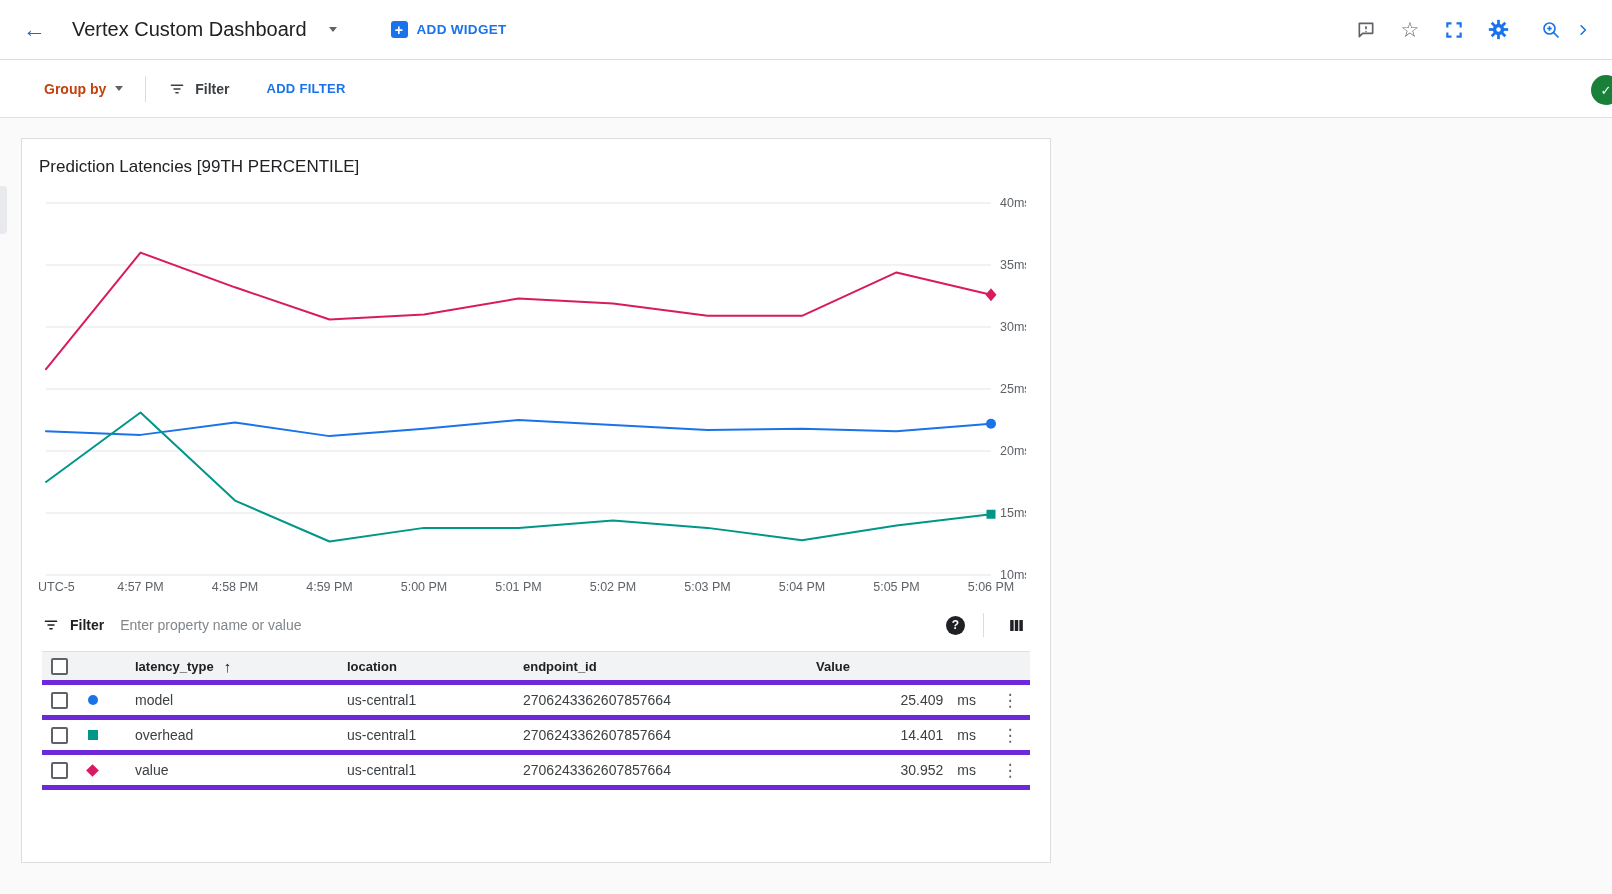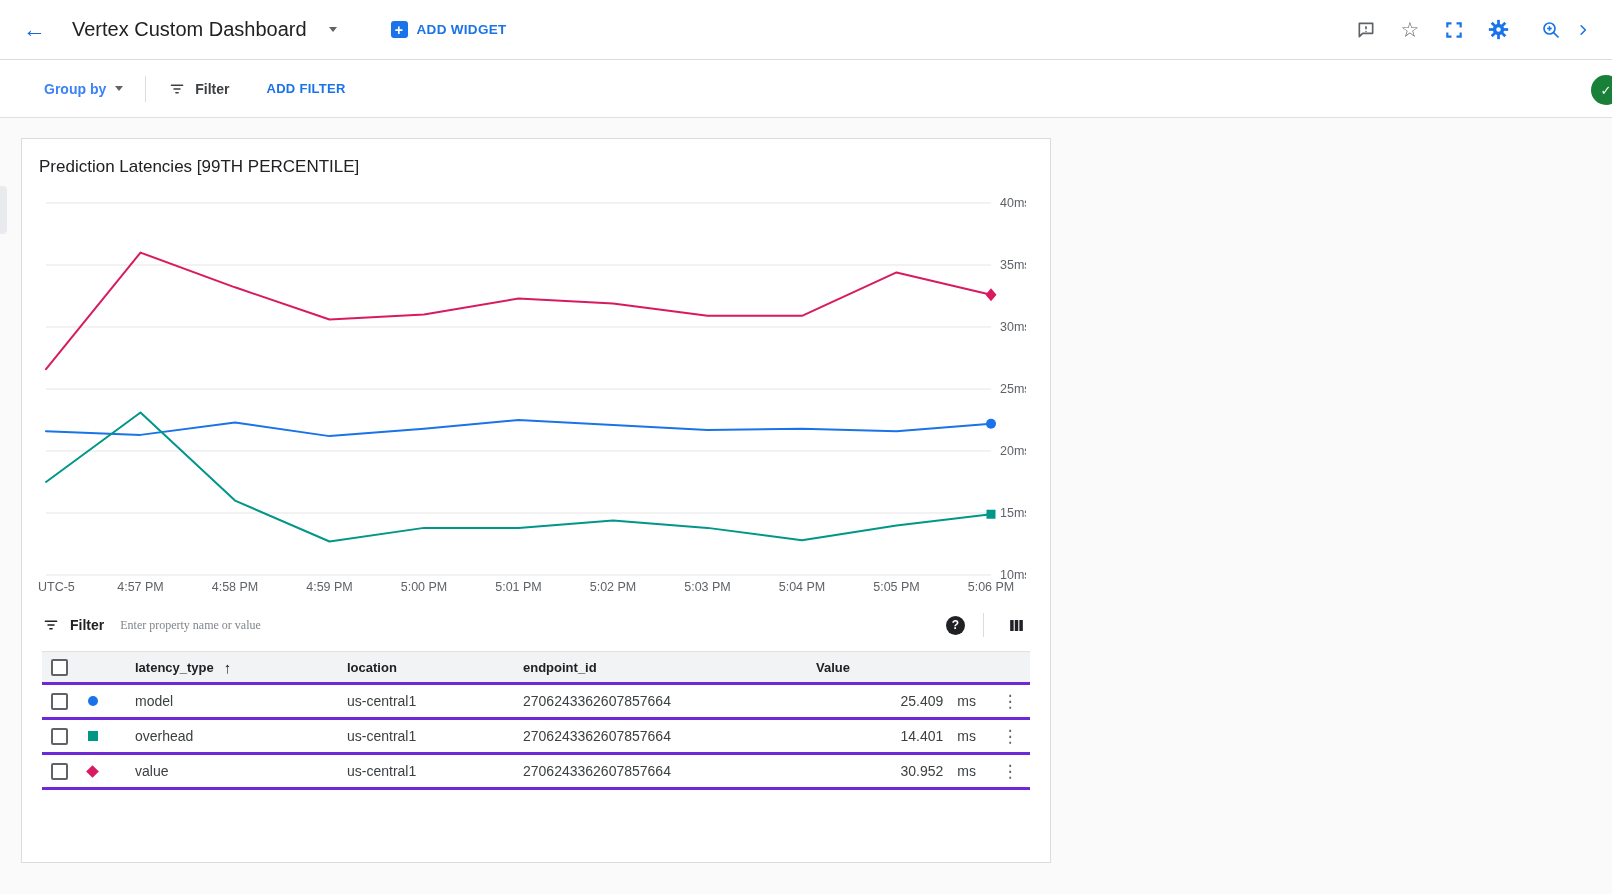--- a/index.html
+++ b/index.html
@@ -22,46 +22,46 @@
   .star-glyph{font-size:21px;color:#5f6368;line-height:1}
   .time-box{display:flex;align-items:center;border:1px solid #dadce0;border-radius:5px;height:36px;flex:none}
   .time-chevron{width:34px;height:100%;display:flex;align-items:center;justify-content:center;border-right:1px solid #dadce0}
   .time-main{display:flex;align-items:center;gap:7px;padding:0 10px;height:100%}
   .time-text{color:#1a73e8;font-weight:600;font-size:14px;white-space:nowrap}
   .tz-badge{background:#e8eaed;color:#3c4043;font-size:12px;font-weight:600;border-radius:4px;padding:4px 8px;margin:0 8px 0 2px}
   .after-time{display:flex;align-items:center;margin-left:6px}
 
   
   .toolbar{height:58px;display:flex;align-items:center;padding:0 0 0 44px;background:#fff;border-bottom:1px solid #e0e0e0;position:relative}
-  .groupby{display:flex;align-items:center;gap:9px;font-size:14px;font-weight:600;color:#3b82f6}
+  .groupby{display:flex;align-items:center;gap:9px;font-size:14px;font-weight:600;color:#c2410c}
   .vdiv{width:1px;height:26px;background:#dadce0;margin:0 22px}
   .filter-static{display:flex;align-items:center;gap:9px;font-size:14px;font-weight:600;color:#3c4043}
   .add-filter{color:#1a73e8;font-weight:700;font-size:13px;letter-spacing:.3px;margin-left:37px}
   .green-dot{position:absolute;right:-9px;top:15px;width:30px;height:30px;border-radius:50%;background:#188038;color:#fff;display:flex;align-items:center;justify-content:center;font-size:13px}
 
   .edge-tab{position:absolute;left:0;top:186px;width:7px;height:48px;background:#e8eaed;border-radius:0 4px 4px 0}
 
   
   .content{background:#fafafb;height:776px;padding:20px 0 0 21px}
   .card{width:1030px;height:725px;background:#fff;border:1px solid #dadce0;border-radius:0;overflow:hidden}
   .card-title{font-size:17px;font-weight:400;color:#202124;margin:18px 0 0 17px}
   #chart-svg{display:block;margin:10px 0 0 14px}
 
   
   .tf-bar{display:flex;align-items:center;height:40px;margin:4px 20px 0 20px}
   .tf-label{font-size:14px;font-weight:600;color:#202124;margin:0 16px 0 10px}
-  .tf-input{flex:1;border:none;outline:none;font-size:12px;color:#202124;background:transparent;font-family:Liberation Serif, serif}
+  .tf-input{flex:1;border:none;outline:none;font-size:14px;color:#202124;background:transparent;font-family:Liberation Sans, sans-serif}
   .tf-input::placeholder{color:#80868b}
   .help-circle{width:19px;height:19px;border-radius:50%;background:#202124;color:#fff;font-size:12px;font-weight:700;display:flex;align-items:center;justify-content:center;flex:none;cursor:pointer}
   .tf-div{width:1px;height:24px;background:#dadce0;margin:0 18px}
   .cols-btn{display:flex;align-items:center;justify-content:center;width:28px;height:28px}
 
   
   .tbl{margin:6px 20px 0 20px}
-  .trow{display:grid;grid-template-columns:36px 44px 212px 176px 300px 1fr 40px;align-items:center;height:35px;border-bottom:3px solid #6d28d9;font-size:14px;color:#3c4043}
+  .trow{display:grid;grid-template-columns:36px 44px 212px 176px 300px 1fr 40px;align-items:center;height:35px;border-bottom:5px solid #6d28d9;font-size:14px;color:#3c4043}
   .thead{background:#f1f3f4;height:34px;border-top:1px solid #e0e0e0;font-weight:700;font-size:13px;color:#202124}
   .pcell{padding-left:13px;overflow:hidden;white-space:nowrap}
   .cb{width:17px;height:17px;border:2px solid #5f6368;border-radius:2px;background:#fff;margin-left:9px;display:block;cursor:pointer}
   .mark{width:10px;height:10px;display:block;margin-left:10px}
   .mark.circle{border-radius:50%}
   .mark.diamond{width:9px;height:9px;transform:rotate(45deg)}
   .th-type{display:flex;align-items:center;cursor:pointer}
   .sort-arrow{font-size:15px;font-weight:400;margin-left:10px;color:#202124}
   .val-head{padding-left:6px}
   .val-cell{display:flex;justify-content:flex-end;align-items:baseline;gap:14px;padding-right:14px}

